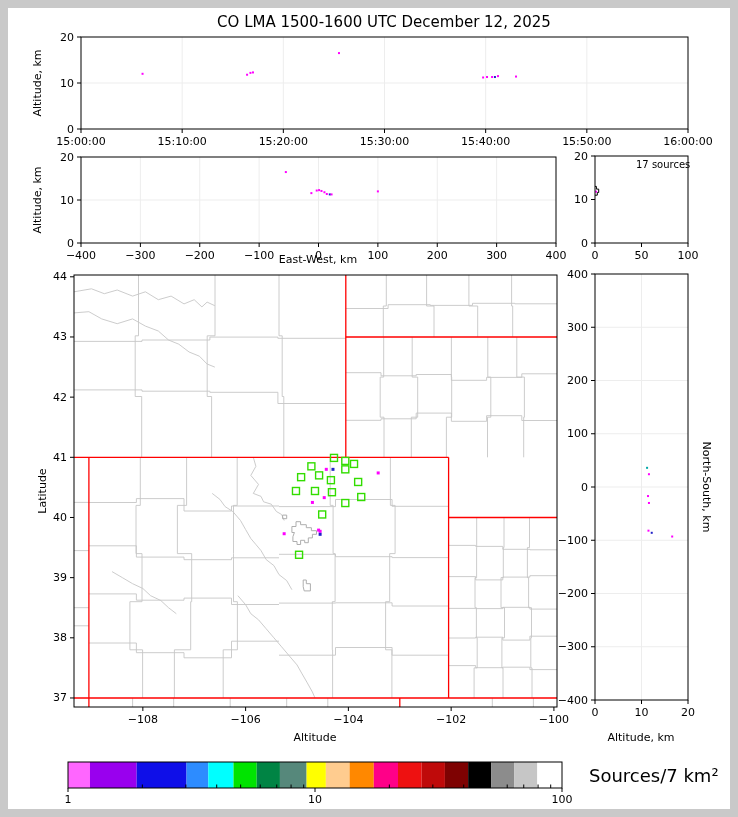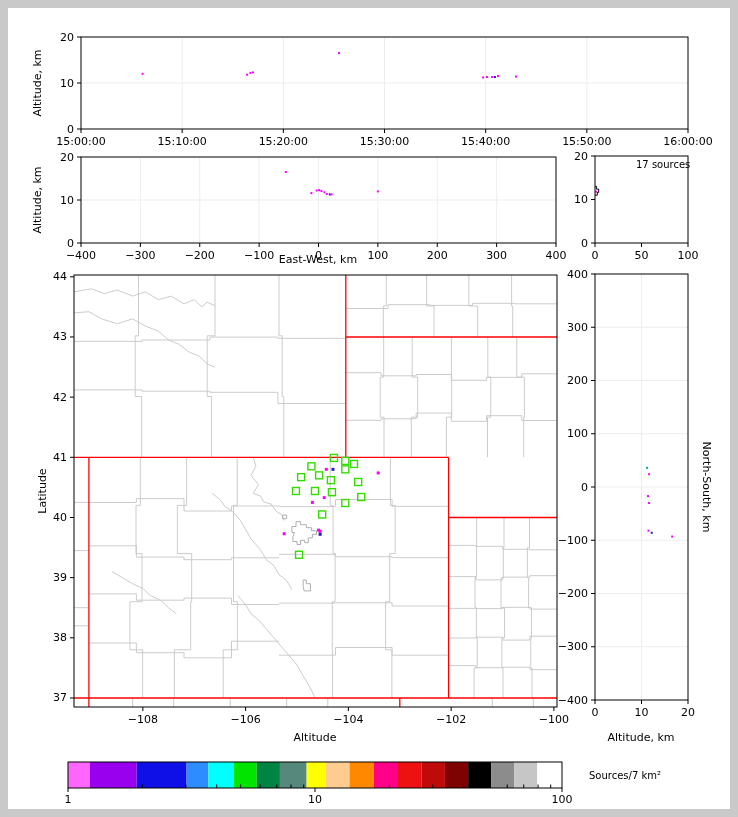--- a/index.html
+++ b/index.html
@@ -5,21 +5,21 @@
   html,body{margin:0;padding:0;background:#e9e9e9;}
   #frame{position:relative;width:738px;height:817px;background:#c9c9c9;outline:1px solid #a8a8a8;
          font-family:"DejaVu Sans","Liberation Sans",sans-serif;overflow:hidden;}
   #paper{position:absolute;left:8px;top:8px;width:722px;height:801px;background:#ffffff;}
   .lbl{position:absolute;color:#000;white-space:nowrap;transform:translate(-50%,-50%);}
   .lbl.rotl{transform:translate(-50%,-50%) rotate(-90deg);}
   .lbl.rotr{transform:translate(-50%,-50%) rotate(90deg);}
   #title{font-size:15px;}
   .ax{font-size:11px;}
   .small{font-size:10px;}
-  .big{font-size:10px;}
+  .big{font-size:18px;}
   svg{position:absolute;left:0;top:0;}
   .region{position:absolute;background:transparent;}
 </style>
 </head>
 <body>
 
 <div id="frame">
   <div id="paper"></div>
 
   <svg id="plot" width="738" height="817">
@@ -328,20 +328,21 @@
       <text x="562" y="795" text-anchor="middle" dominant-baseline="hanging" font-size="11" fill="#000">100</text>
     </svg>
 
   <div class="region" style="left:81px;top:37px;width:607px;height:92px"></div>
   <div class="region" style="left:81px;top:157px;width:475px;height:86px"></div>
   <div class="region" style="left:595px;top:156px;width:93px;height:87px"></div>
   <div class="region" style="left:74px;top:275px;width:483px;height:432px"></div>
   <div class="region" style="left:595px;top:274px;width:93px;height:426px"></div>
   <div class="region" style="left:68px;top:762px;width:494px;height:26px"></div>
 
+  <div id="title" class="lbl" style="left:384px;top:22px">CO LMA 1500-1600 UTC December 12, 2025</div>
 
   <div class="lbl rotl ax" style="left:37px;top:83px">Altitude, km</div>
 
   <div class="lbl rotl ax" style="left:37px;top:200px">Altitude, km</div>
 
   <div class="lbl ax" style="left:318px;top:259px">East-West, km</div>
 
   <div class="lbl small" style="left:636px;top:164px;transform:translate(0,-50%)">17 sources</div>
 
   <div class="lbl rotl ax" style="left:42px;top:491px">Latitude</div>

